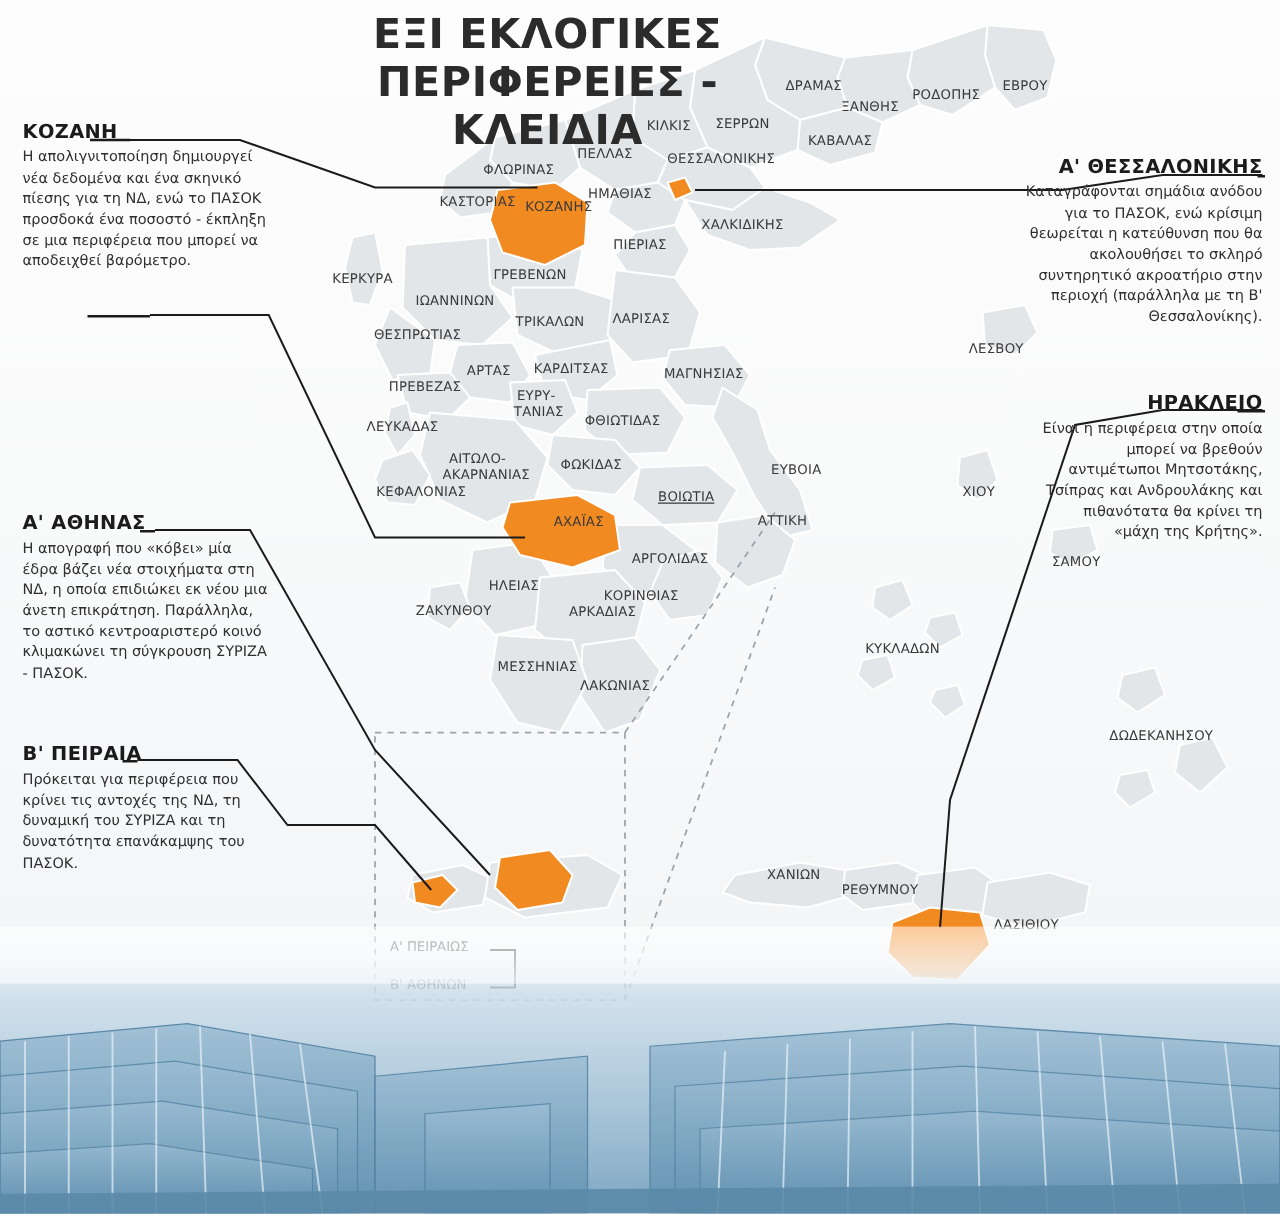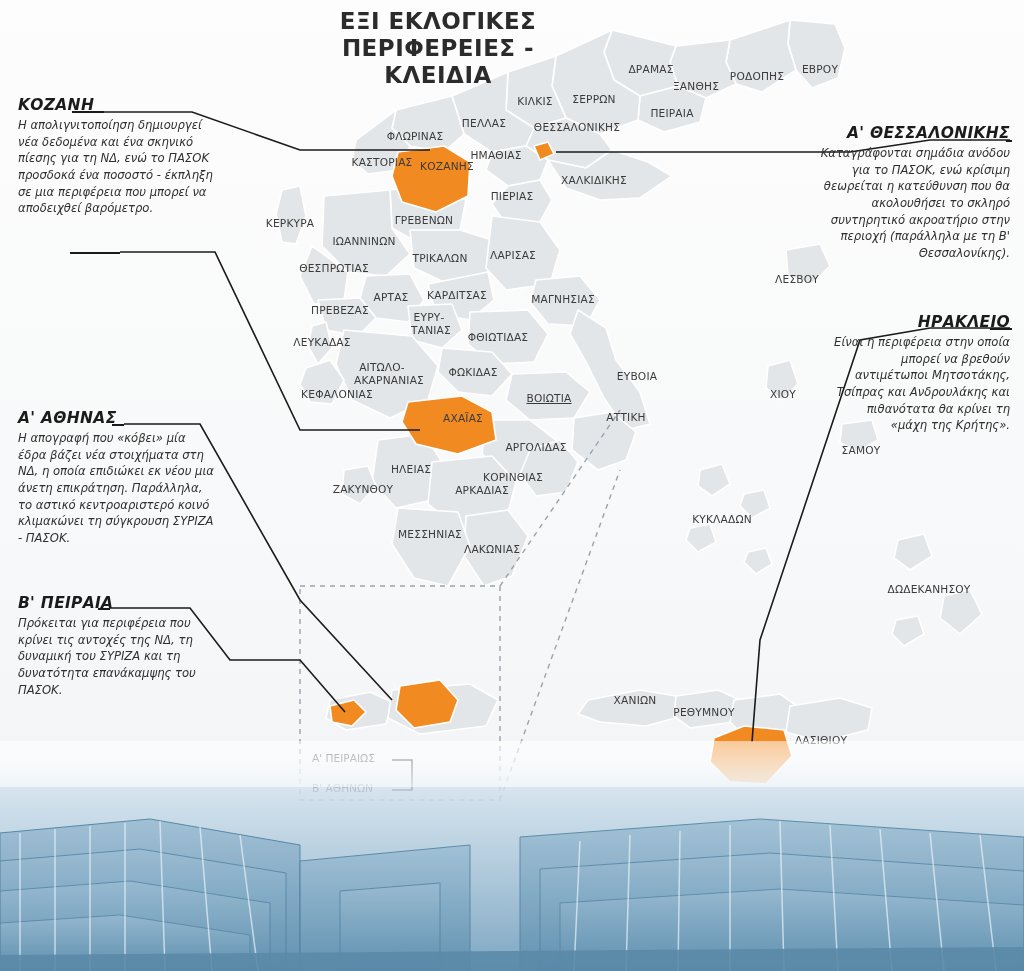--- a/index.html
+++ b/index.html
@@ -19,32 +19,31 @@
   }
 
   
   .title {
     position: absolute;
     left: 288px;
     top: 8px;
     width: 300px;
     text-align: center;
     font-weight: bold;
-    font-size: 23px;
+    font-size: 33px;
     line-height: 1.17;
     letter-spacing: 0.5px;
     color: #2b2b2b;
   }
   .title div { white-space: nowrap; }
 
   
   .callout {
     position: absolute;
     width: 200px;
-    font-style: italic;
   }
   .callout .head {
     font-weight: bold;
     font-size: 15.5px;
     letter-spacing: 0.3px;
     color: #1b1b1b;
     margin-bottom: 3px;
   }
   .callout .body {
     font-size: 11.6px;
@@ -184,21 +183,21 @@
         <path d="M300 586 L500 586 L500 800 L300 800 Z M500 586 L620 410 M500 800 L620 470"></path>
       </g>
     </svg>
 
     
     <div id="label-layer">
         <div class="plabel" style="left: 820px; top: 69px;">ΕΒΡΟΥ</div>
         <div class="plabel" style="left: 757px; top: 76px; text-align: center;">ΡΟΔΟΠΗΣ</div>
         <div class="plabel" style="left: 696px; top: 86px;">ΞΑΝΘΗΣ</div>
         <div class="plabel" style="left: 651px; top: 69px;">ΔΡΑΜΑΣ</div>
-        <div class="plabel" style="left: 672px; top: 113px;">ΠΕΙΡΑΙΑ</div>
+        <div class="plabel" style="left: 672px; top: 113px;">ΚΑΒΑΛΑΣ</div>
         <div class="plabel" style="left: 594px; top: 99px;">ΣΕΡΡΩΝ</div>
         <div class="plabel" style="left: 535px; top: 101px;">ΚΙΛΚΙΣ</div>
         <div class="plabel" style="left: 577px; top: 127px;">ΘΕΣΣΑΛΟΝΙΚΗΣ</div>
         <div class="plabel" style="left: 594px; top: 180px;">ΧΑΛΚΙΔΙΚΗΣ</div>
         <div class="plabel" style="left: 484px; top: 123px;">ΠΕΛΛΑΣ</div>
         <div class="plabel" style="left: 415px; top: 136px;">ΦΛΩΡΙΝΑΣ</div>
         <div class="plabel" style="left: 496px; top: 155px;">ΗΜΑΘΙΑΣ</div>
         <div class="plabel" style="left: 382px; top: 162px;">ΚΑΣΤΟΡΙΑΣ</div>
         <div class="plabel" style="left: 447px; top: 166px;">ΚΟΖΑΝΗΣ</div>
         <div class="plabel" style="left: 512px; top: 196px;">ΠΙΕΡΙΑΣ</div>

